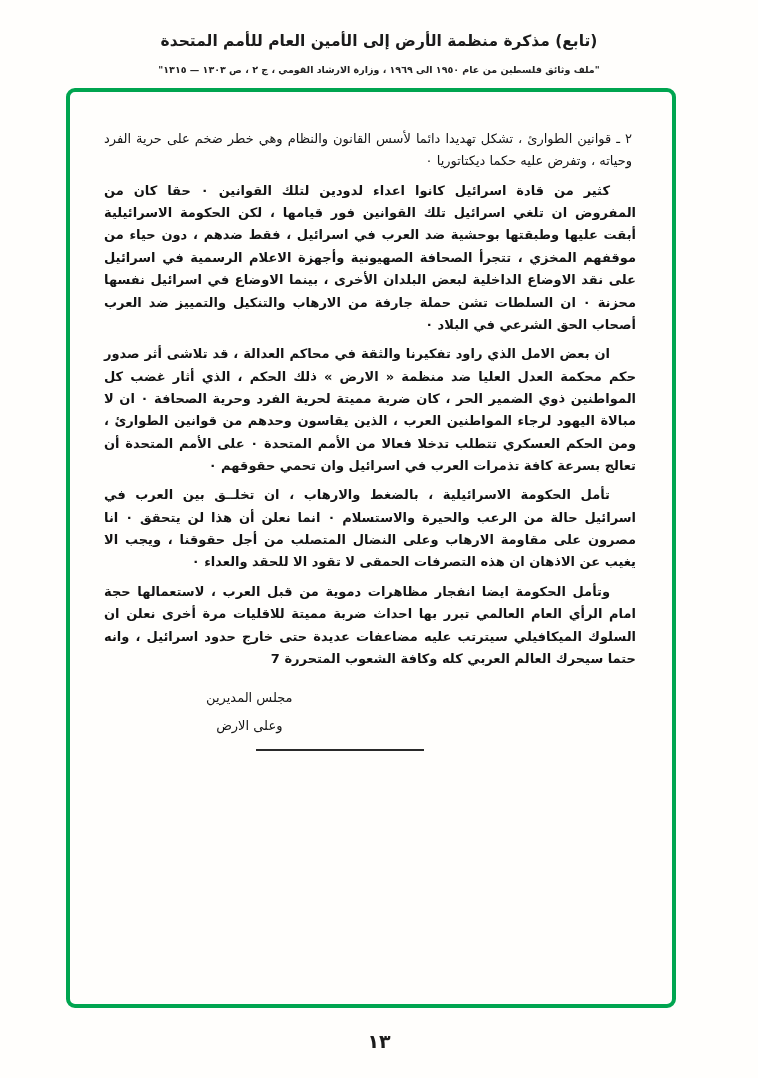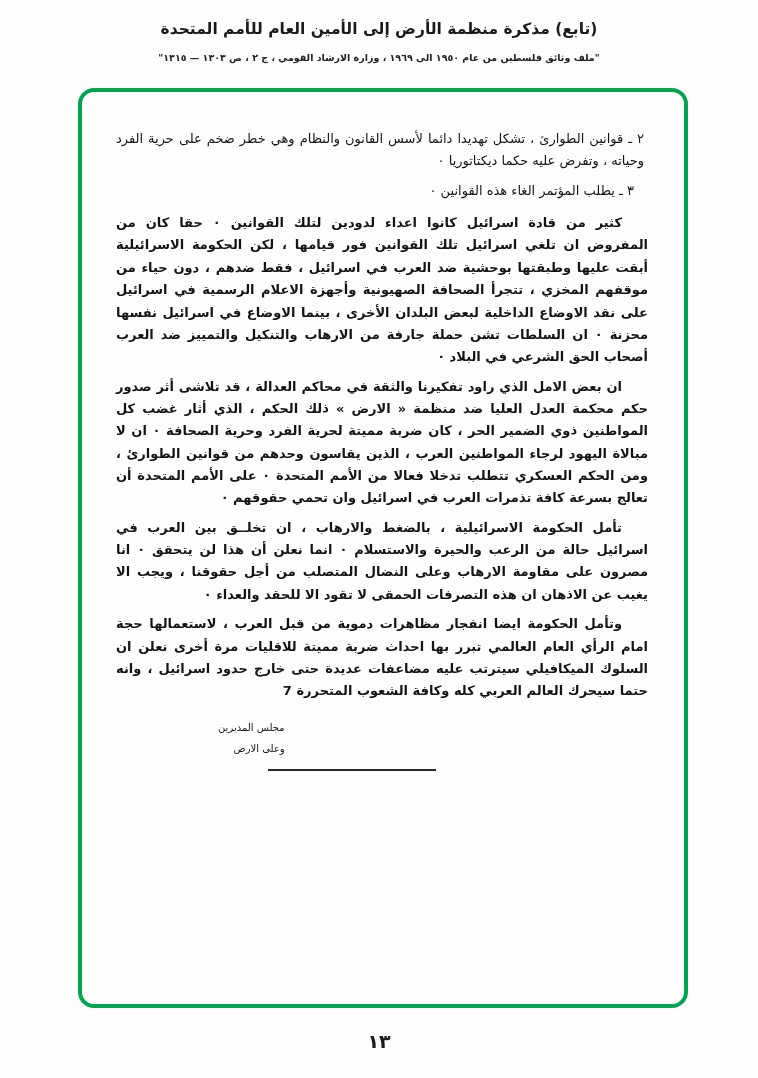--- a/index.html
+++ b/index.html
@@ -13,42 +13,42 @@
     width: 758px;
     height: 1078px;
     margin: 0 auto;
     background: #fffefc;
     overflow: hidden;
     color: #1b1b1b;
   }
   .header {
     direction: rtl;
     text-align: center;
-    padding-top: 20px;
+    padding-top: 32px;
   }
   .doc-title {
     font-size: 15.5px;
     font-weight: bold;
     letter-spacing: 0.2px;
   }
   .doc-source {
     margin-top: 14px;
     font-size: 9.5px;
     font-weight: bold;
     color: #222;
   }
   .green-box {
     position: absolute;
-    left: 78px;
+    left: 66px;
     top: 88px;
     width: 610px;
     height: 920px;
     box-sizing: border-box;
     border: 4px solid #00a550;
-    border-radius: 16px;
+    border-radius: 9px;
     padding: 36px 36px 18px 34px;
     background: transparent;
   }
   .content {
     direction: rtl;
     text-align: justify;
     font-size: 13px;
     line-height: 1.72;
     color: #141414;
   }
@@ -65,22 +65,22 @@
   .para {
     text-indent: 26px;
     font-weight: bold;
   }
   .signature {
     direction: rtl;
     margin-top: 14px;
     margin-left: 102px;
     margin-right: auto;
     width: max-content;
-    text-align: right;
-    font-size: 10px;
+    text-align: center;
+    font-size: 13px;
     line-height: 2.1;
     color: #141414;
   }
   .sig-rule {
     margin-top: 10px;
     margin-left: 152px;
     margin-right: auto;
     width: 168px;
     border-top: 2px solid #2a2a2a;
     height: 0;
@@ -104,21 +104,20 @@
   <div class="header">
     <div class="doc-title">(تابع) مذكرة منظمة الأرض إلى الأمين العام للأمم المتحدة</div>
     <div class="doc-source">"ملف وثائق فلسطين من عام ١٩٥٠ الى ١٩٦٩ ، وزارة الارشاد القومي ، ج ٢ ، ص ١٣٠٣ — ١٣١٥"</div>
   </div>
 
   <div class="green-box">
     <div class="content">
 
       <p class="num-item">٢ ـ قوانين الطوارئ ، تشكل تهديدا دائما لأسس القانون والنظام وهي خطر ضخم على حرية الفرد وحياته ، وتفرض عليه حكما ديكتاتوريا ٠</p>
 
-      <p class="num-item num-item-sub">٣ ـ يطلب المؤتمر الغاء هذه القوانين ٠</p>
 
       <p class="para">كثير من قادة اسرائيل كانوا اعداء لدودين لتلك القوانين ٠ حقا كان من المفروض ان تلغي اسرائيل تلك القوانين فور قيامها ، لكن الحكومة الاسرائيلية أبقت عليها وطبقتها بوحشية ضد العرب في اسرائيل ، فقط ضدهم ، دون حياء من موقفهم المخزي ، تتجرأ الصحافة الصهيونية وأجهزة الاعلام الرسمية في اسرائيل على نقد الاوضاع الداخلية لبعض البلدان الأخرى ، بينما الاوضاع في اسرائيل نفسها محزنة ٠ ان السلطات تشن حملة جارفة من الارهاب والتنكيل والتمييز ضد العرب أصحاب الحق الشرعي في البلاد ٠</p>
 
       <p class="para">ان بعض الامل الذي راود تفكيرنا والثقة في محاكم العدالة ، قد تلاشى أثر صدور حكم محكمة العدل العليا ضد منظمة « الارض » ذلك الحكم ، الذي أثار غضب كل المواطنين ذوي الضمير الحر ، كان ضربة مميتة لحرية الفرد وحرية الصحافة ٠ ان لا مبالاة اليهود لرجاء المواطنين العرب ، الذين يقاسون وحدهم من قوانين الطوارئ ، ومن الحكم العسكري تتطلب تدخلا فعالا من الأمم المتحدة ٠ على الأمم المتحدة أن تعالج بسرعة كافة تذمرات العرب في اسرائيل وان تحمي حقوقهم ٠</p>
 
       <p class="para">تأمل الحكومة الاسرائيلية ، بالضغط والارهاب ، ان تخلــق بين العرب في اسرائيل حالة من الرعب والحيرة والاستسلام ٠ انما نعلن أن هذا لن يتحقق ٠ انا مصرون على مقاومة الارهاب وعلى النضال المتصلب من أجل حقوقنا ، ويجب الا يغيب عن الاذهان ان هذه التصرفات الحمقى لا تقود الا للحقد والعداء ٠</p>
 
       <p class="para">وتأمل الحكومة ايضا انفجار مظاهرات دموية من قبل العرب ، لاستعمالها حجة امام الرأي العام العالمي تبرر بها احداث ضربة مميتة للاقليات مرة أخرى نعلن ان السلوك الميكافيلي سيترتب عليه مضاعفات عديدة حتى خارج حدود اسرائيل ، وانه حتما سيحرك العالم العربي كله وكافة الشعوب المتحررة 7</p>
 
 

